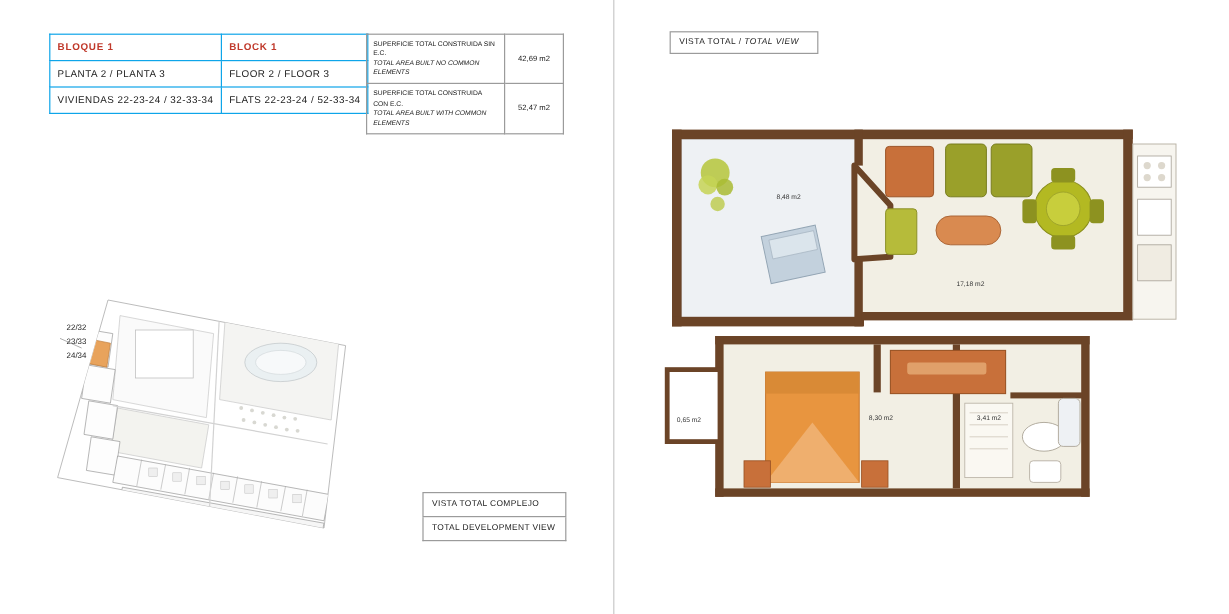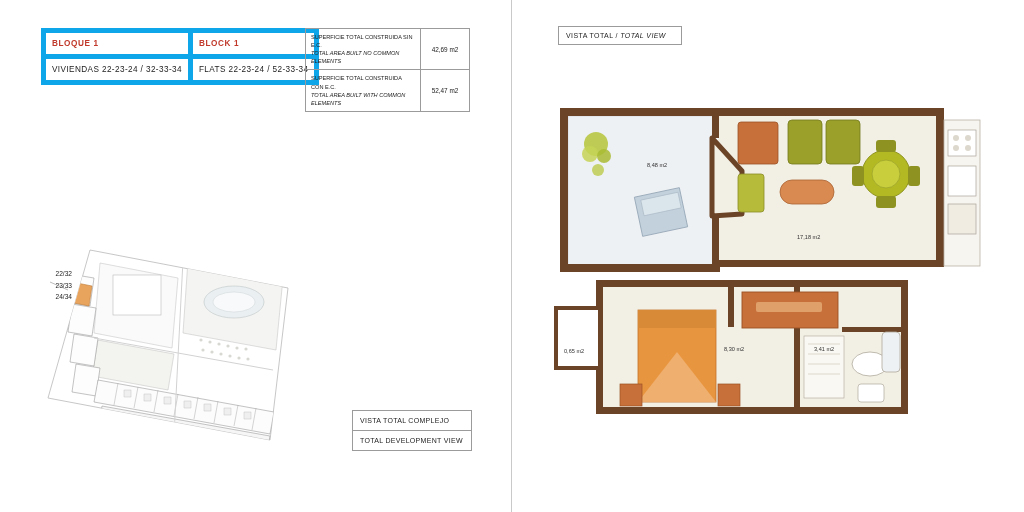--- a/index.html
+++ b/index.html
@@ -16,21 +16,21 @@
   }
 
   
   .left{position:absolute;left:0;top:0;width:511px;height:512px;}
 
   .info-table{
     position:absolute;left:41px;top:28px;width:257px;
     border-collapse:collapse;
   }
   .info-table td{
-    border:5px solid #0ea5e9;
+    border:1px solid #0ea5e9;
     height:21px;
     font-size:8.2px;
     letter-spacing:.4px;
     padding:0 6px;
     color:#222;
     white-space:nowrap;
   }
   .info-table td.hdr{font-weight:bold;color:#c0392b;letter-spacing:.6px;}
   .info-table td.ctr{text-align:left;}
   .col-a{width:128px;}
@@ -97,20 +97,24 @@
 
   <div class="divider"></div>
 
   <div class="left">
 
     <table class="info-table">
       <tbody>
           <tr>
         <td class="col-a hdr">BLOQUE 1</td>
         <td class="col-b hdr">BLOCK 1</td>
+      </tr>
+      <tr>
+        <td class="col-a">PLANTA 2 / PLANTA 3</td>
+        <td class="col-b">FLOOR 2 / FLOOR 3</td>
       </tr>
       <tr>
         <td class="col-a ctr">VIVIENDAS 22-23-24 / 32-33-34</td>
         <td class="col-b">FLATS 22-23-24 / 52-33-34</td>
       </tr>
     </tbody>
       </table>
 
     <table class="area-table">
       <tbody>

